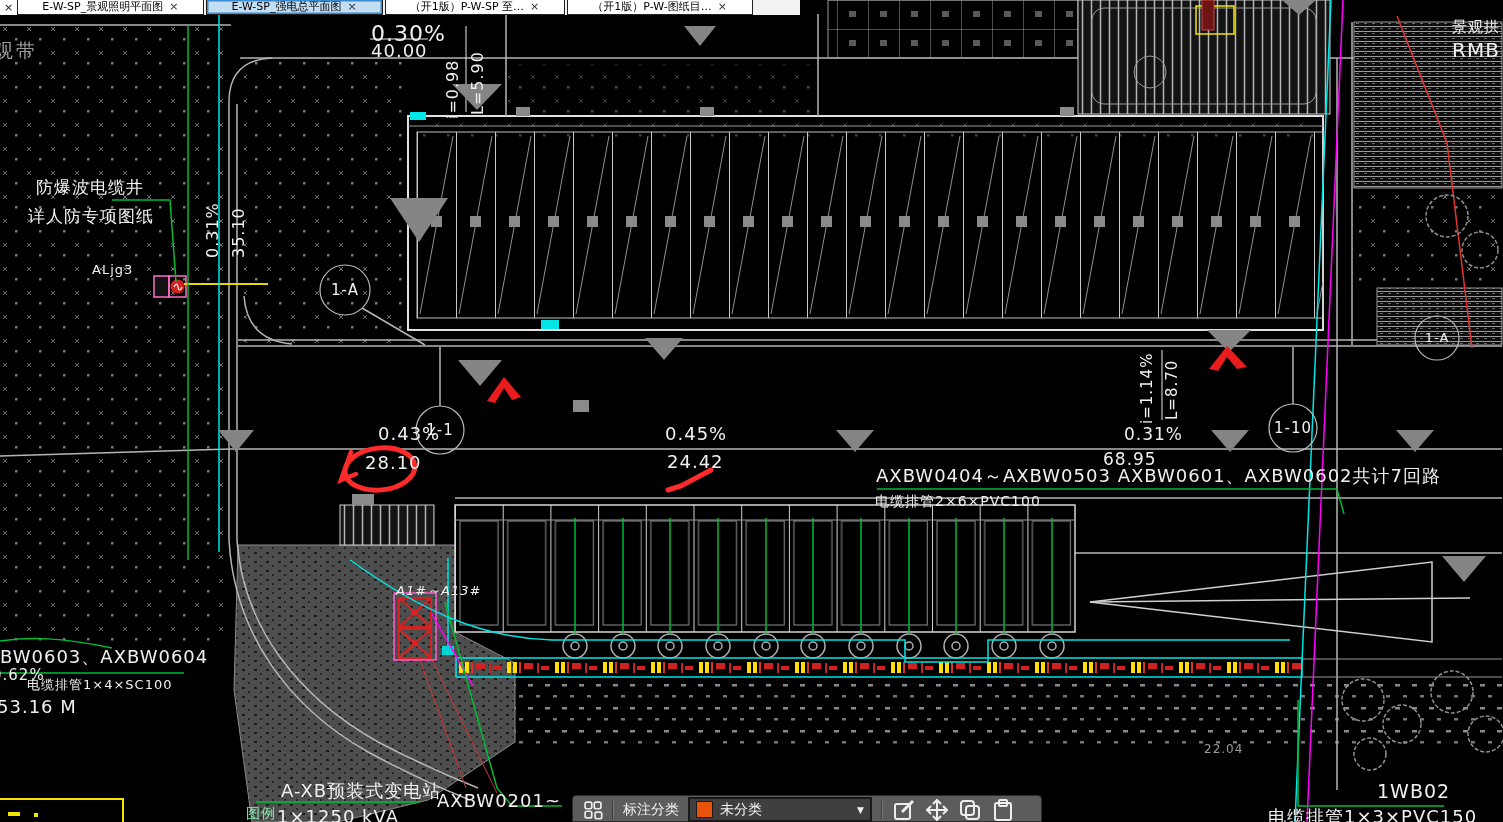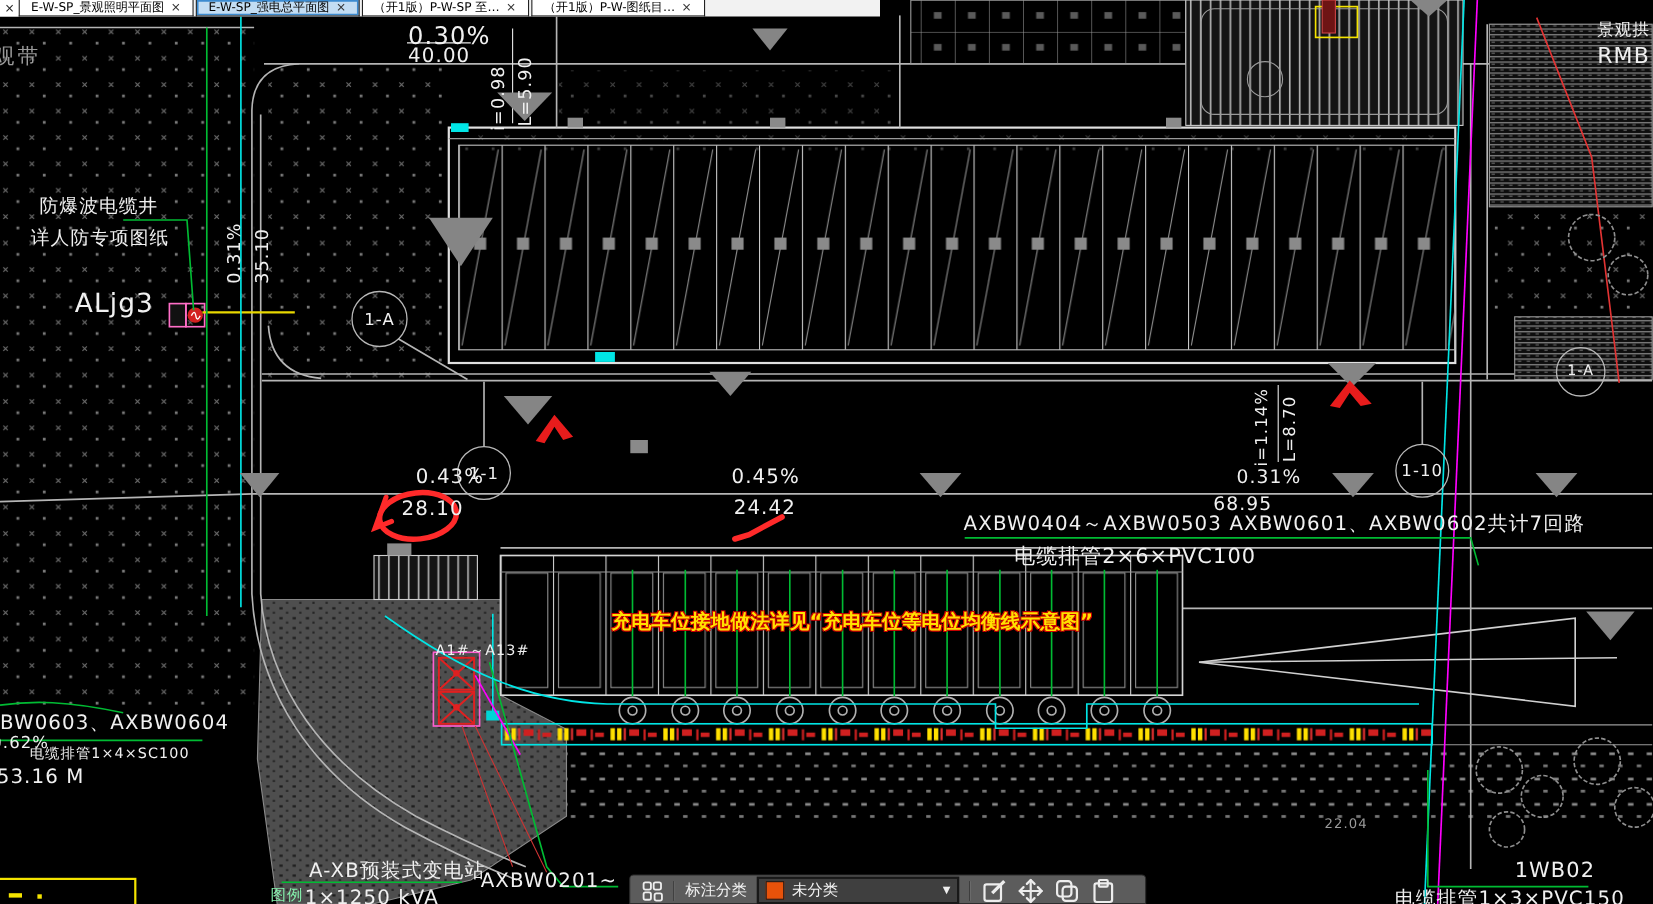--- a/index.html
+++ b/index.html
@@ -1,21 +1,21 @@
 <!DOCTYPE html>
 <html><head>
 <meta charset="utf-8">
 <style>
   html,body{margin:0;padding:0;background:#000;}
   #stage{position:relative;width:1503px;height:822px;overflow:hidden;background:#000;
          font-family:"DejaVu Sans",sans-serif;}
   
   #tabbar{position:absolute;left:0;top:0;width:800px;height:15px;background:#f2f2f2;
           display:flex;align-items:stretch;z-index:30;font-size:11px;line-height:14px;}
-  .tab{display:flex;align-items:center;gap:5px;padding:0 10px;background:#fff;
+  .tab{display:flex;align-items:center;gap:5px;padding:0 24px;background:#fff;
        border:1px solid #222;border-top:none;color:#000;white-space:nowrap;cursor:default;}
   .tab+.tab{margin-left:2px;}
   .tab.active{background:#c3ddf3;box-shadow:inset 0 0 0 1.5px #3c8bd0;}
   .tab .x{color:#333;font-size:11px;padding:0 1px;}
   .stray-x{display:flex;align-items:center;padding:0 4px;color:#222;background:#fff;}
   
   .lbl{position:absolute;color:#f0f0f0;white-space:nowrap;z-index:10;
        font-family:"DejaVu Sans",sans-serif;letter-spacing:1px;}
   .vlbl{position:absolute;color:#f0f0f0;white-space:nowrap;z-index:10;
         transform:rotate(-90deg);transform-origin:0 0;letter-spacing:1px;}
@@ -284,21 +284,21 @@
       <path d="M668,490 L681,486 L711,470" stroke-width="5"></path>
     </g>
     <path d="M487,401 L504,377 L521,397 L512,400 L504,388 L495,403 Z" fill="#e81c1c"></path>
     <path d="M1209,369 L1227,346 L1247,367 L1237,369 L1227,357 L1218,371 Z" fill="#e81c1c"></path>
   </svg>
   </div>
 
   <span class="lbl gray" style="left:-6px;top:38px;font-size:19px;letter-spacing:3px;">观带</span>
   <span class="lbl" style="left:36px;top:176px;font-size:17px;">防爆波电缆井</span>
   <span class="lbl" style="left:28px;top:205px;font-size:17px;">详人防专项图纸</span>
-  <span class="lbl" style="left:68px;top:262px;font-size:24px;">ALjg3</span>
+  <span class="lbl" style="left:92px;top:262px;font-size:13px;">ALjg3</span>
 
   <span class="vlbl" style="left:203px;top:258px;font-size:16px;">0.31%</span>
   <span class="vlbl" style="left:229px;top:258px;font-size:16px;">35.10</span>
 
   <span class="lbl" style="left:371px;top:21px;font-size:22px;">0.30%</span>
   <span class="lbl" style="left:371px;top:40px;font-size:18px;">40.00</span>
   <span class="vlbl" style="left:443px;top:119px;font-size:16px;">i=0.98</span>
   <span class="vlbl" style="left:468px;top:115px;font-size:16px;">L=5.90</span>
 
   <span class="lbl" style="left:378px;top:423px;font-size:18px;">0.43%</span>
@@ -308,23 +308,22 @@
   <span class="lbl" style="left:667px;top:451px;font-size:18px;">24.42</span>
   <span class="lbl" style="left:1124px;top:424px;font-size:17px;">0.31%</span>
   <span class="lbl" style="left:1103px;top:449px;font-size:17px;">68.95</span>
   <span class="vlbl" style="left:1138px;top:424px;font-size:15px;">i=1.14%</span>
   <span class="vlbl" style="left:1163px;top:420px;font-size:15px;">L=8.70</span>
   <span class="lbl ctr" style="left:1271px;top:419px;width:44px;font-size:15px;">1-10</span>
   <span class="lbl ctr" style="left:327px;top:281px;width:36px;font-size:15px;">1-A</span>
   <span class="lbl ctr" style="left:1419px;top:330px;width:36px;font-size:13px;">1-A</span>
 
   <span class="lbl" style="left:876px;top:464px;font-size:18px;">AXBW0404～AXBW0503  AXBW0601、AXBW0602共计7回路</span>
-  <span class="lbl" style="left:875px;top:493px;font-size:19px;margin-left:47px;">电缆排管2×6×PVC100</span>
-  <span class="lbl note" style="left:556px;top:553px;font-size:18px;">充电车位接地做法详见“充电车位等电位均衡线示意图”</span>
-  <span class="lbl" style="left:396px;top:582px;font-size:13px;">A1#～A13#</span>
+  <span class="lbl" style="left:875px;top:493px;font-size:14px;">电缆排管2×6×PVC100</span>
+  <span class="lbl" style="left:396px;top:582px;font-size:13px;font-style:italic;">A1#～A13#</span>
 
   <span class="lbl" style="left:0px;top:645px;font-size:18px;">BW0603、AXBW0604</span>
   <span class="lbl" style="left:-8px;top:666px;font-size:15px;">0.62%</span>
   <span class="lbl" style="left:27px;top:676px;font-size:13px;">电缆排管1×4×SC100</span>
   <span class="lbl" style="left:-3px;top:696px;font-size:18px;">53.16 M</span>
 
   <span class="lbl" style="left:281px;top:779px;font-size:18px;">A-XB预装式变电站</span>
   <span class="lbl" style="left:277px;top:806px;font-size:18px;">1×1250 kVA</span>
   <span class="lbl yel" style="left:246px;top:805px;font-size:14px;">图例</span>
   <span class="lbl" style="left:437px;top:790px;font-size:18px;">AXBW0201~</span>

